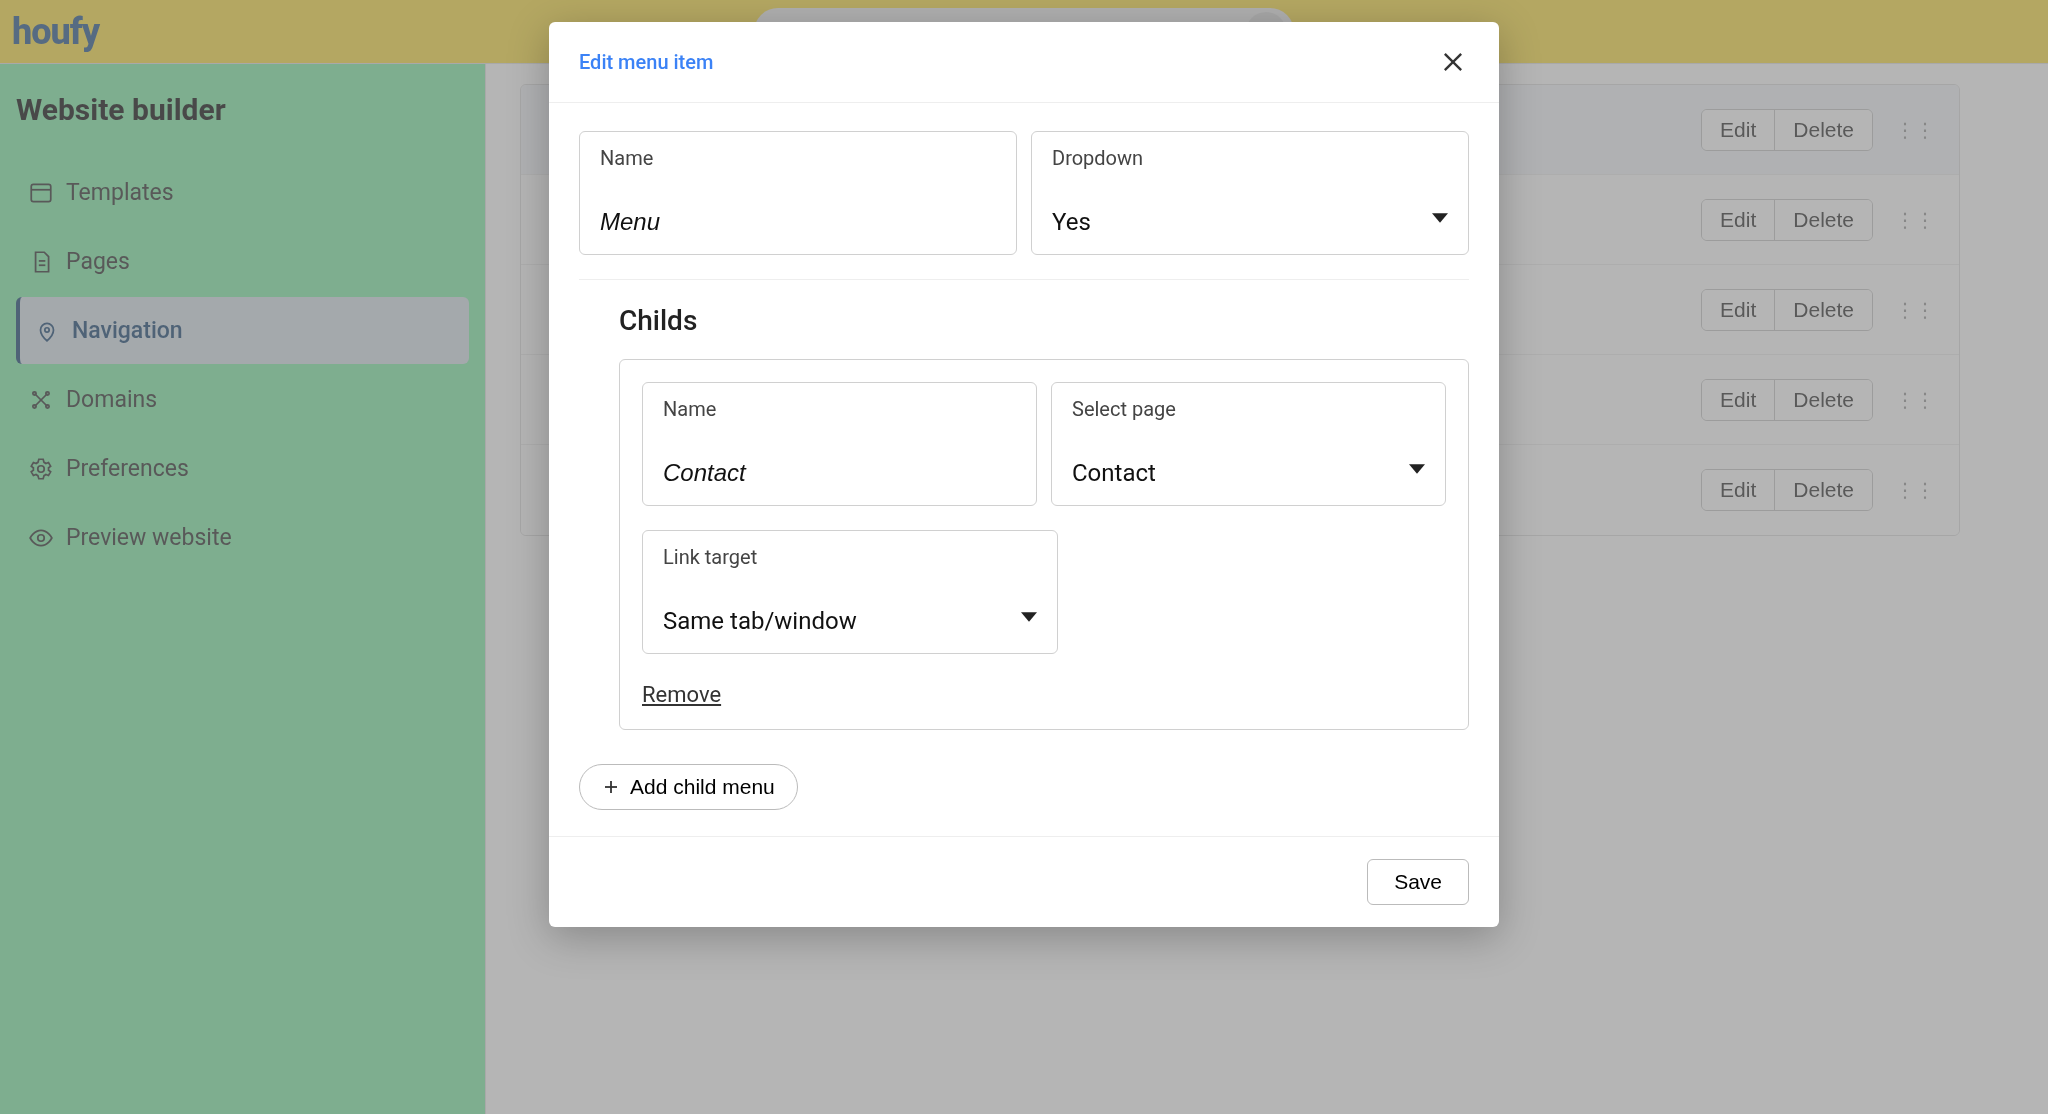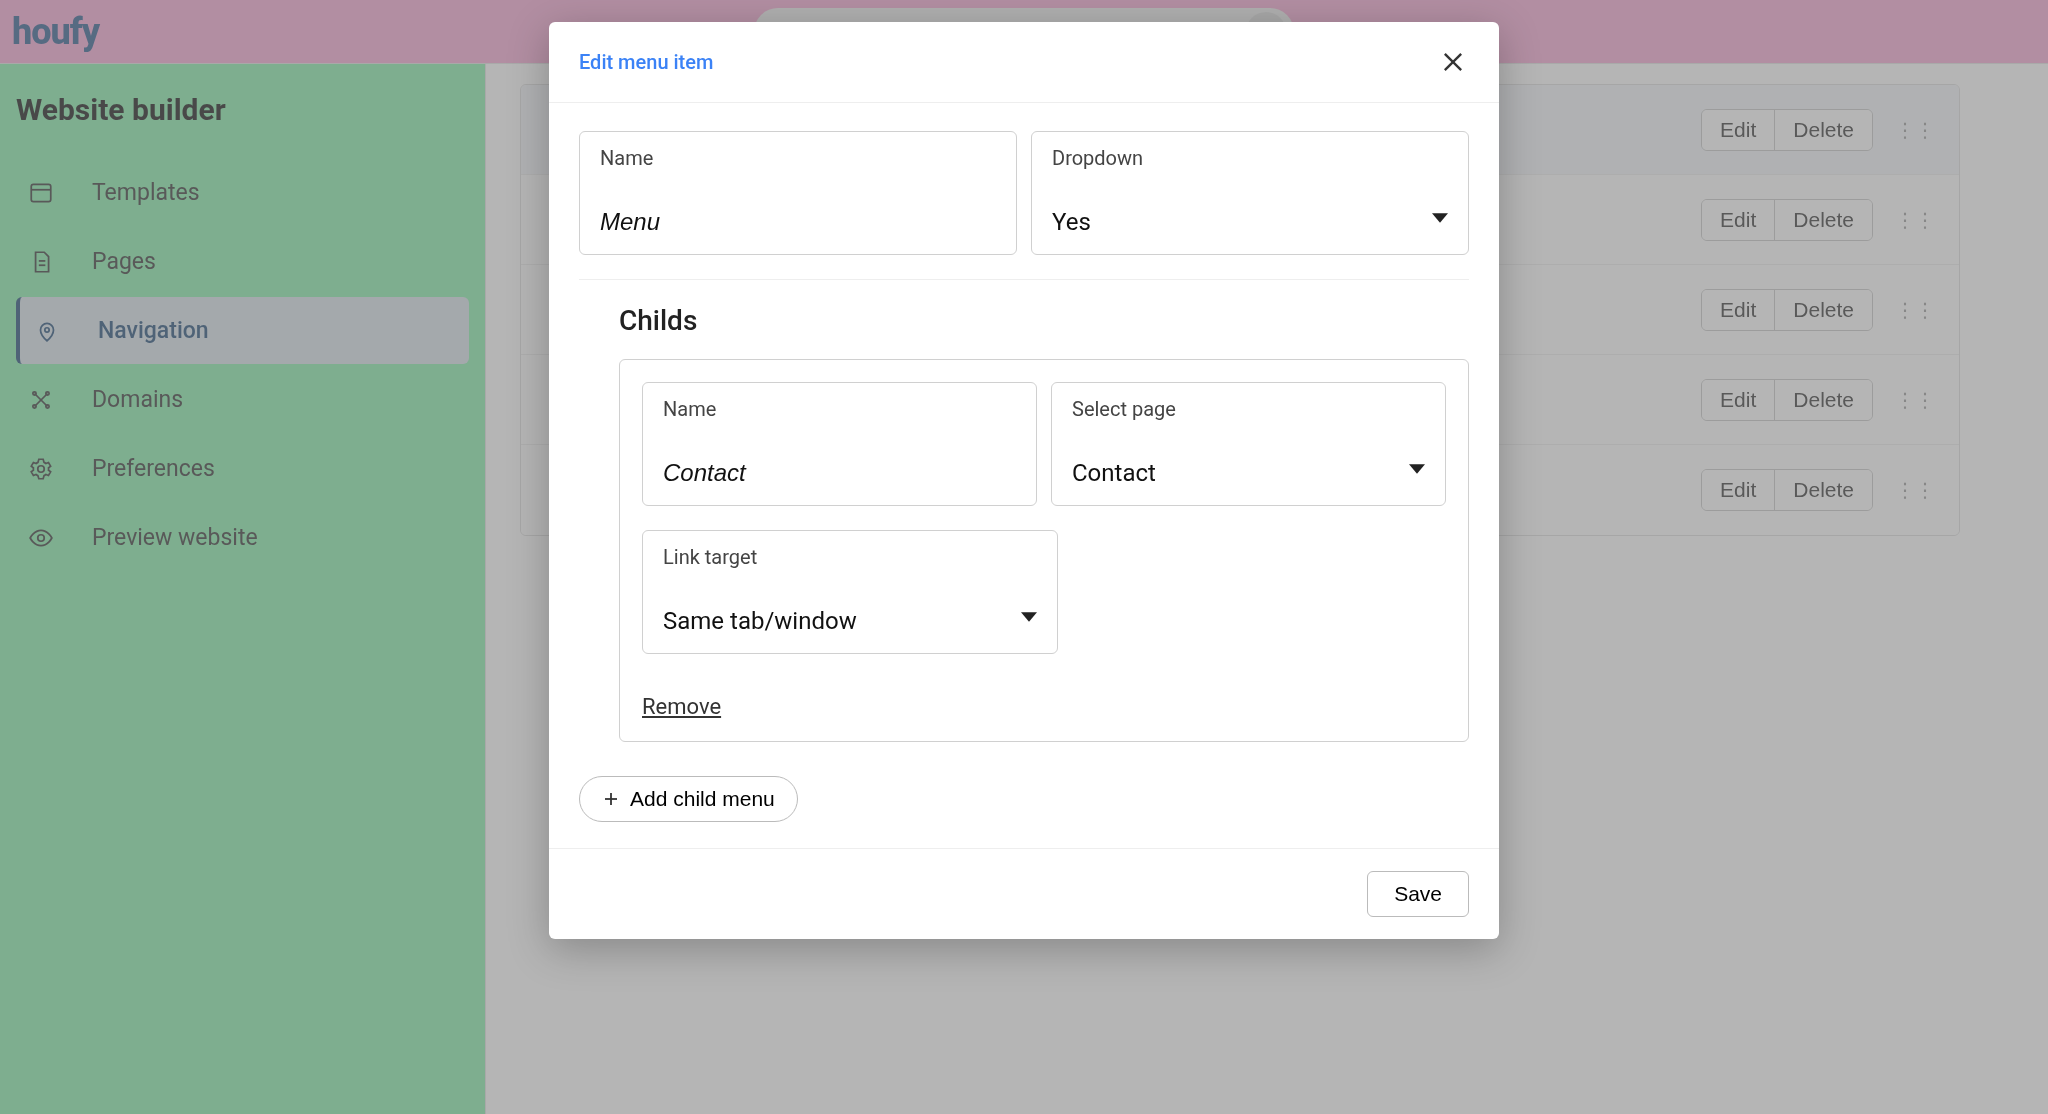--- a/index.html
+++ b/index.html
@@ -13,21 +13,21 @@
     color: #222;
   }
 
   
   .topbar {
     height: 64px;
     border-bottom: 1px solid #e5e5e5;
     display: flex;
     align-items: center;
     padding: 12px 12px;
-    background: #f9a8d4;
+    background: #fde047;
     position: relative;
   }
   .logo {
     font-weight: 800;
     font-size: 36px;
     color: #2d5b8f;
     letter-spacing: -1px;
   }
   .search-wrap {
     position: absolute;
@@ -83,21 +83,21 @@
     margin-bottom: 28px;
   }
   .website-url a {
     color: #2d5b8f;
     text-decoration: underline;
   }
   .nav-list { list-style: none; }
   .nav-item {
     display: flex;
     align-items: center;
-    gap: 38px;
+    gap: 12px;
     padding: 20px 12px;
     font-size: 23px;
     color: #333;
     border-radius: 6px;
     margin-bottom: 2px;
     cursor: pointer;
   }
   .nav-item.active {
     background: #d9e4ec;
     color: #1d4a75;
@@ -260,21 +260,21 @@
     margin: 0 0 22px 40px;
   }
   .child-box {
     margin: 0 0 24px 40px;
     border: 1px solid #d0d0d0;
     border-radius: 6px;
     padding: 22px;
   }
   .remove-link {
     display: inline-block;
-    margin-top: 16px;
+    margin-top: 4px;
     font-size: 22px;
     color: #333;
     text-decoration: underline;
     cursor: pointer;
   }
 
   .add-child {
     display: inline-flex;
     align-items: center;
     gap: 10px;

